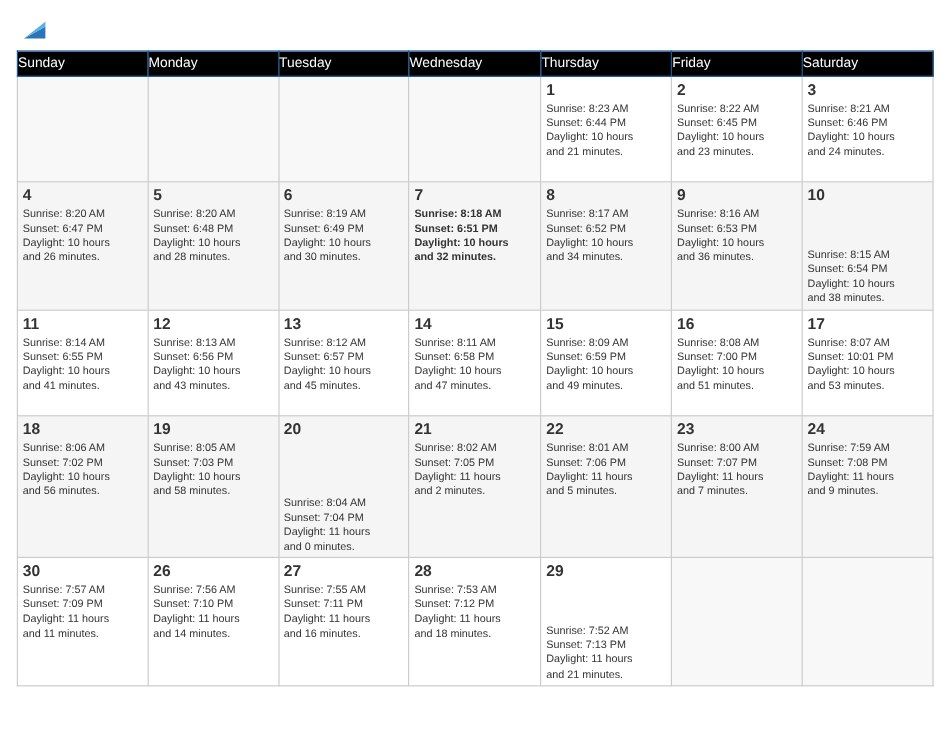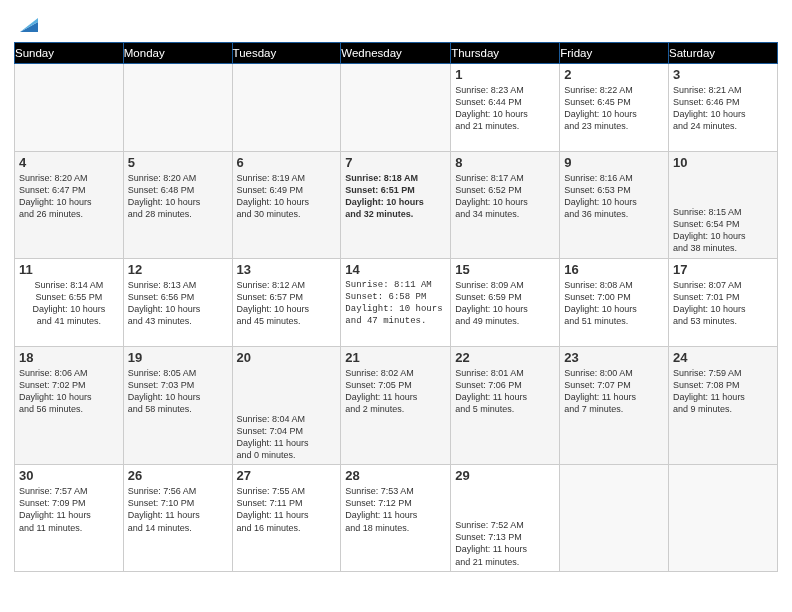--- a/index.html
+++ b/index.html
@@ -208,42 +208,42 @@
             <div class="day-number">10</div>
             <div class="day-info" style="white-space: pre-line; margin-top: 36px;">Sunrise: 8:15 AM
 Sunset: 6:54 PM
 Daylight: 10 hours
 and 38 minutes.</div>
           </td>
         </tr>
         <tr>
           <td>
             <div class="day-number">11</div>
-            <div class="day-info" style="white-space: pre-line; text-align: center;">Sunrise: 8:14 AM
+            <div class="day-info" style="white-space: pre-line;">Sunrise: 8:14 AM
 Sunset: 6:55 PM
 Daylight: 10 hours
 and 41 minutes.</div>
           </td>
           <td>
             <div class="day-number">12</div>
             <div class="day-info" style="white-space: pre-line;">Sunrise: 8:13 AM
 Sunset: 6:56 PM
 Daylight: 10 hours
 and 43 minutes.</div>
           </td>
           <td>
             <div class="day-number">13</div>
             <div class="day-info" style="white-space: pre-line;">Sunrise: 8:12 AM
 Sunset: 6:57 PM
 Daylight: 10 hours
 and 45 minutes.</div>
           </td>
           <td>
             <div class="day-number">14</div>
-            <div class="day-info" style="white-space: pre-line; font-family: Liberation Mono, monospace;">Sunrise: 8:11 AM
+            <div class="day-info" style="white-space: pre-line;">Sunrise: 8:11 AM
 Sunset: 6:58 PM
 Daylight: 10 hours
 and 47 minutes.</div>
           </td>
           <td>
             <div class="day-number">15</div>
             <div class="day-info" style="white-space: pre-line;">Sunrise: 8:09 AM
 Sunset: 6:59 PM
 Daylight: 10 hours
 and 49 minutes.</div>
@@ -251,21 +251,21 @@
           <td>
             <div class="day-number">16</div>
             <div class="day-info" style="white-space: pre-line;">Sunrise: 8:08 AM
 Sunset: 7:00 PM
 Daylight: 10 hours
 and 51 minutes.</div>
           </td>
           <td>
             <div class="day-number">17</div>
             <div class="day-info" style="white-space: pre-line;">Sunrise: 8:07 AM
-Sunset: 7:01 PM
+Sunset: 10:01 PM
 Daylight: 10 hours
 and 53 minutes.</div>
           </td>
         </tr>
         <tr class="row-shade">
           <td>
             <div class="day-number">18</div>
             <div class="day-info" style="white-space: pre-line;">Sunrise: 8:06 AM
 Sunset: 7:02 PM
 Daylight: 10 hours

